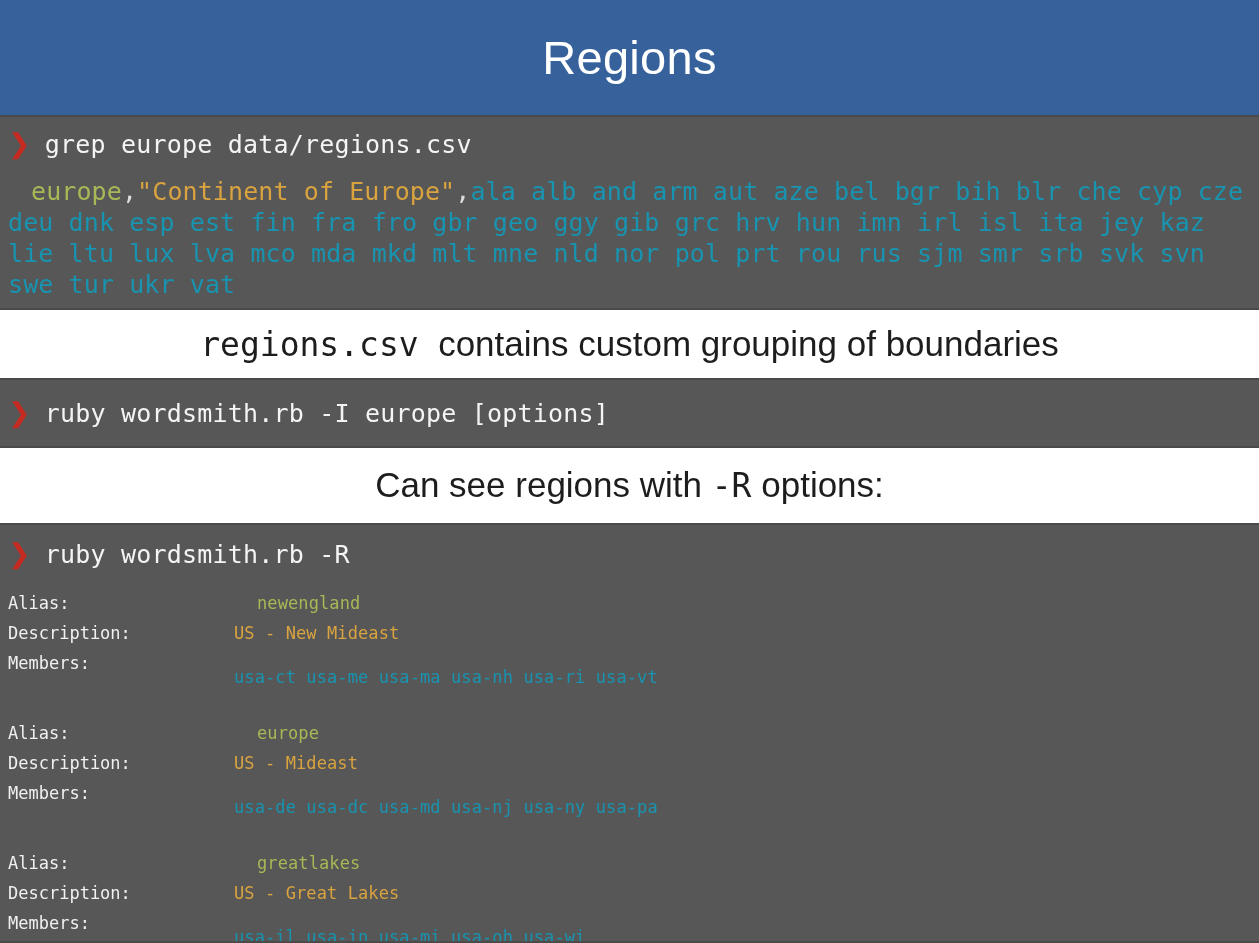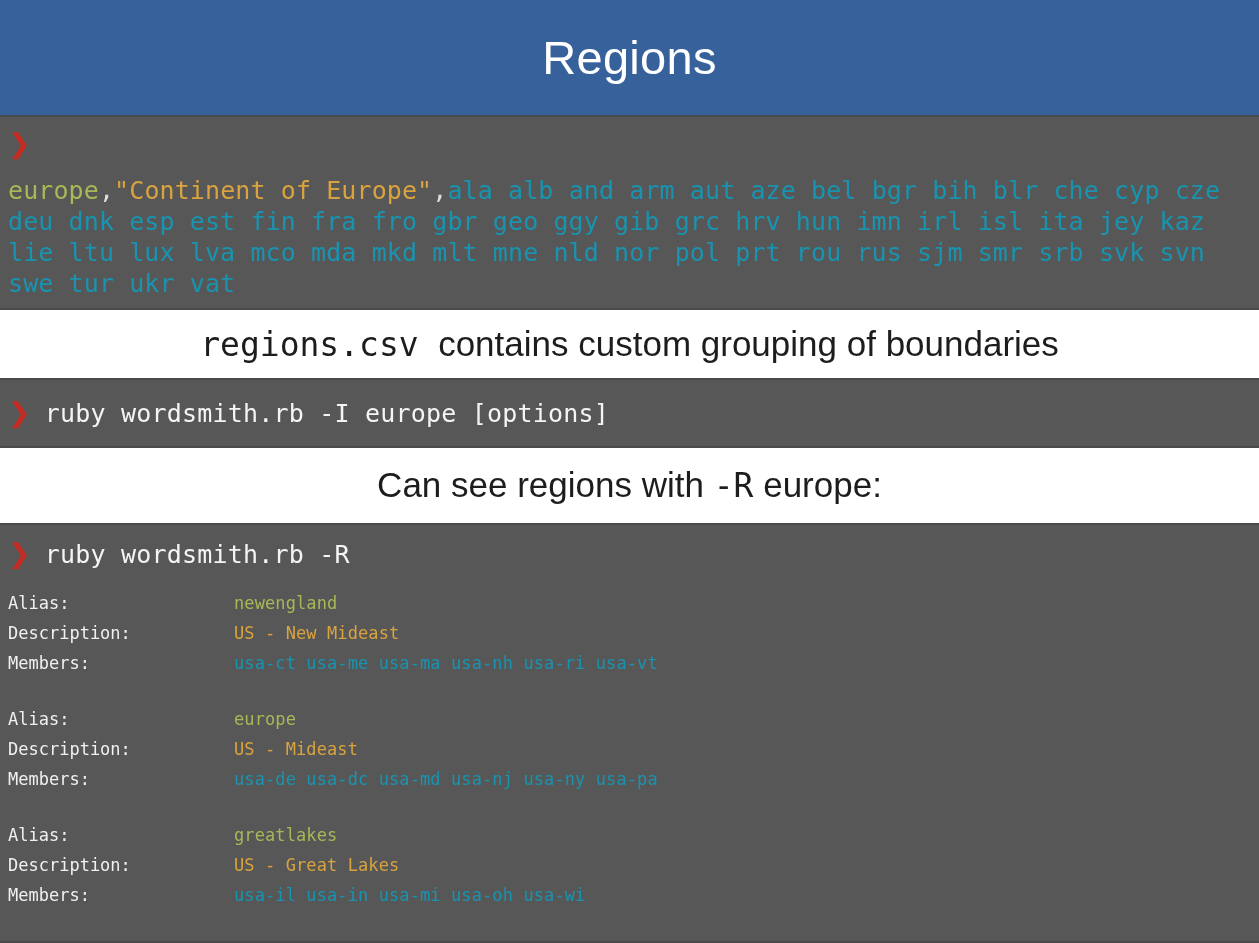--- a/index.html
+++ b/index.html
@@ -80,23 +80,23 @@
   }
   .grep-out {
     margin-top: 16px;
     font-size: 25px;
     line-height: 31px;
     white-space: pre-wrap;
     word-break: normal;
     letter-spacing: 0.1px;
     padding-right: 2px;
   }
-  .c-alias   { color: #a8b856; }
+  .c-alias   { color: #a8b856; margin-left: 23px; }
   .c-desc    { color: #d9a33f; }
-  .c-member  { color: #1894b0; }
+  .c-member  { color: #1894b0; margin-top: 14px; }
   .c-punct   { color: #dedede; }
 
   
   .caption {
     background: #ffffff;
     display: flex;
     align-items: center;
     justify-content: center;
     text-align: center;
   }
@@ -153,37 +153,38 @@
 
 <div class="slide">
 
   <div class="header">
     <div class="header-title">Regions</div>
   </div>
 
   <div class="term term-grep">
     <div class="term-cmdline">
       <span class="prompt-chevron">❯</span>
+      <span class="cmd-text">grep europe data/regions.csv</span>
     </div>
     <div class="grep-out"><span class="c-alias">europe</span><span class="c-punct">,</span><span class="c-desc">"Continent of Europe"</span><span class="c-punct">,</span><span class="c-member">ala alb and arm aut aze bel bgr bih blr che cyp cze deu dnk esp est fin fra fro gbr geo ggy gib grc hrv hun imn irl isl ita jey kaz lie ltu lux lva mco mda mkd mlt mne nld nor pol prt rou rus sjm smr srb svk svn swe tur ukr vat</span></div>
   </div>
 
   <div class="caption caption-1">
     <div class="caption-line"><span class="mono">regions.csv</span><span>  contains custom grouping of boundaries</span></div>
   </div>
 
   <div class="term term-cmd-only">
     <div class="term-cmdline">
       <span class="prompt-chevron">❯</span>
       <span class="cmd-text">ruby wordsmith.rb -I europe [options]</span>
     </div>
   </div>
 
   <div class="caption caption-2">
-    <div class="caption-line"><span>Can see regions with </span><span class="mono">-R</span><span> europe:</span></div>
+    <div class="caption-line"><span>Can see regions with </span><span class="mono">-R</span><span> options:</span></div>
   </div>
 
   <div class="term term-regions">
     <div class="term-cmdline">
       <span class="prompt-chevron">❯</span>
       <span class="cmd-text">ruby wordsmith.rb -R</span>
     </div>
 
     <div class="regions-body">
 

